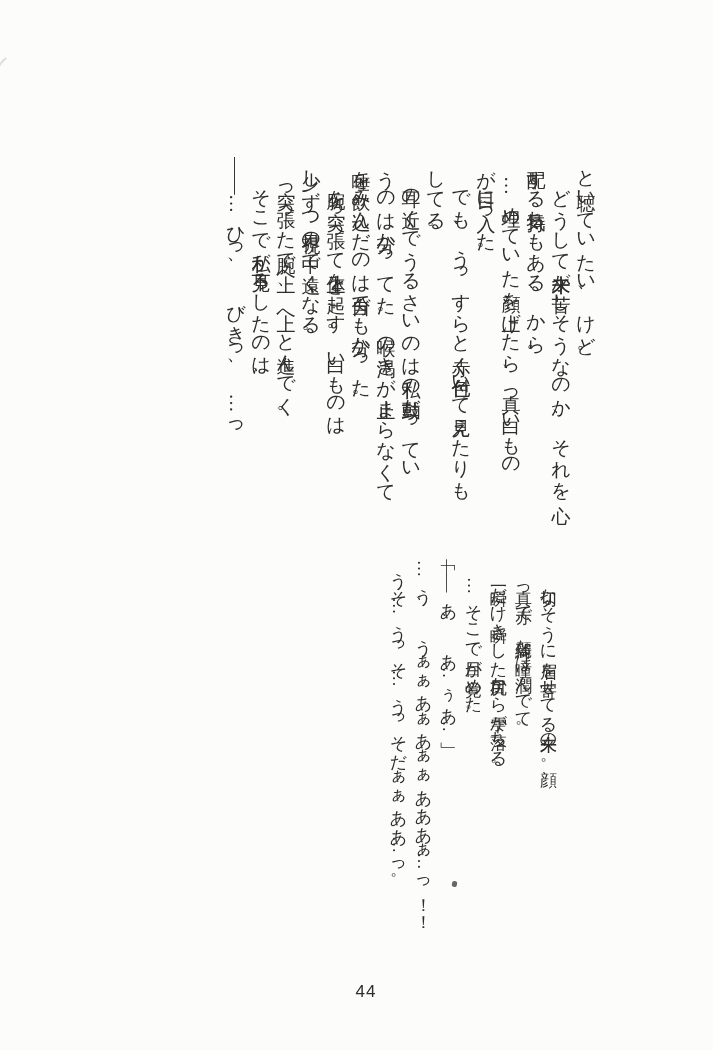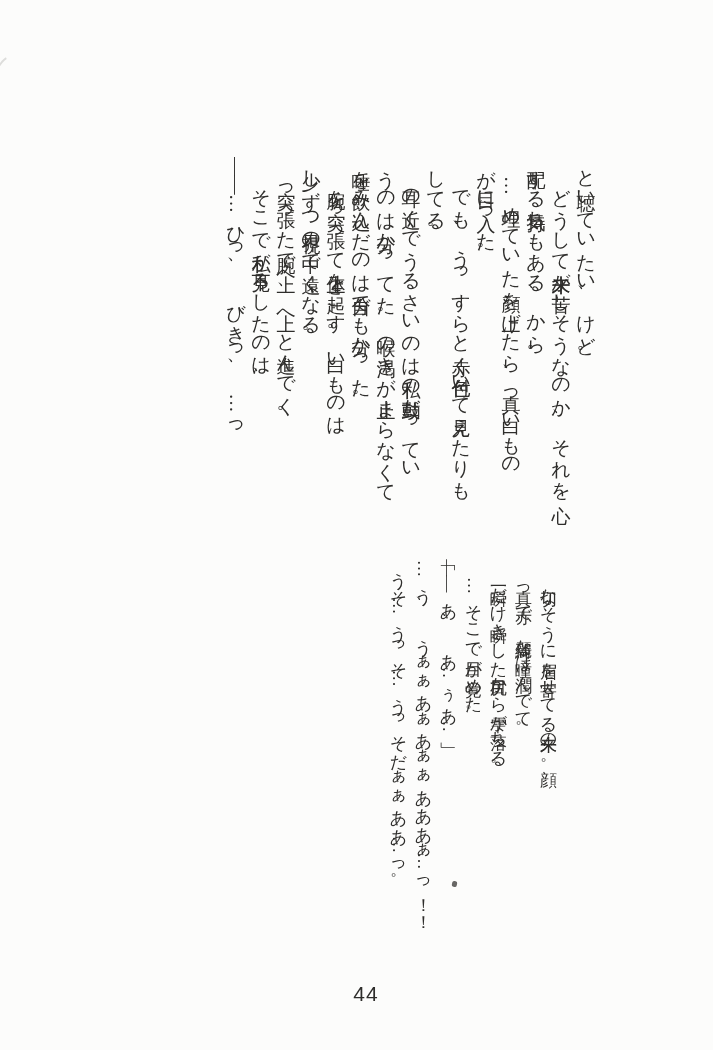--- a/index.html
+++ b/index.html
@@ -40,21 +40,21 @@
   .g1 { margin-block-start: 25px; }
   .g2 { margin-block-start: 50px; }
   .g4 { margin-block-start: 100px; }
   .page-number {
     position: absolute;
     top: 982px;
     left: 330px;
     width: 72px;
     text-align: center;
     font-family: "Liberation Sans", sans-serif;
-    font-size: 21px;
+    font-size: 17px;
     letter-spacing: 1px;
     color: #2e2d2b;
   }
   .speck {
     position: absolute;
     left: 452px;
     top: 881px;
     width: 5px;
     height: 6px;
     background: #4d4c4a;

